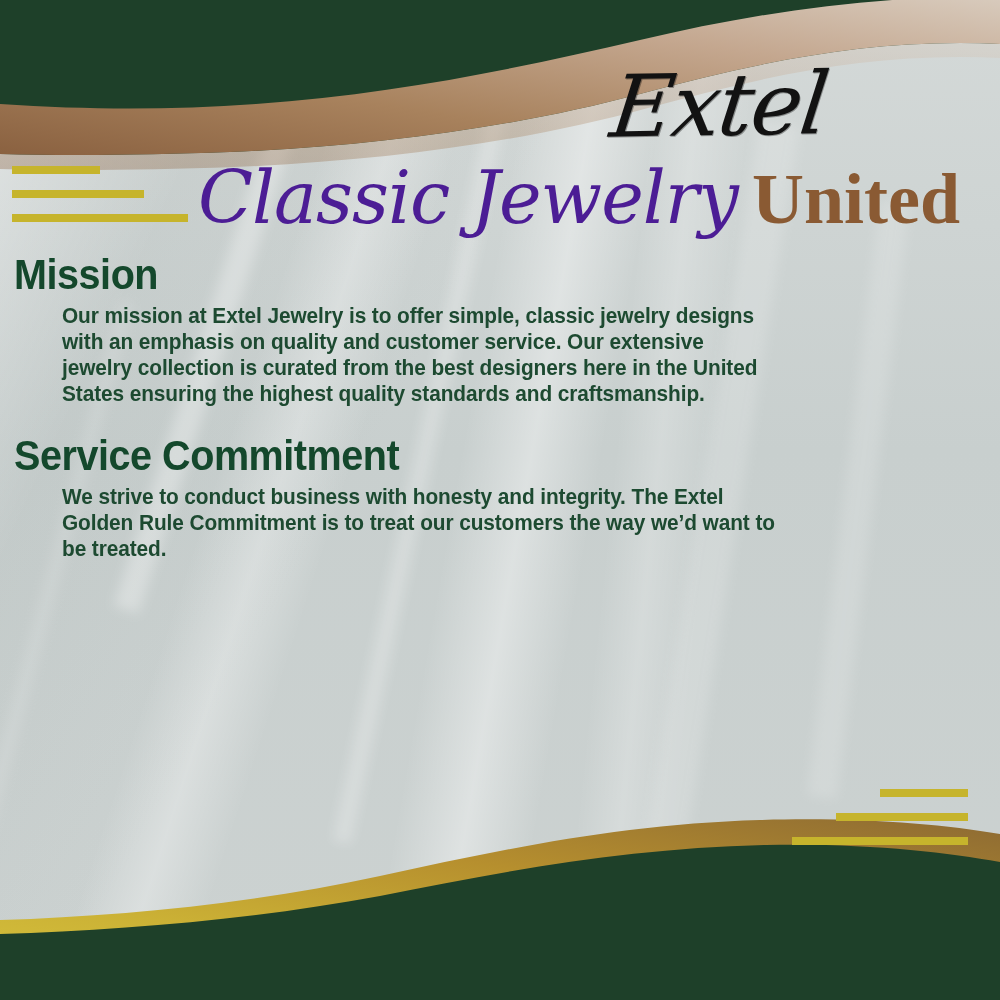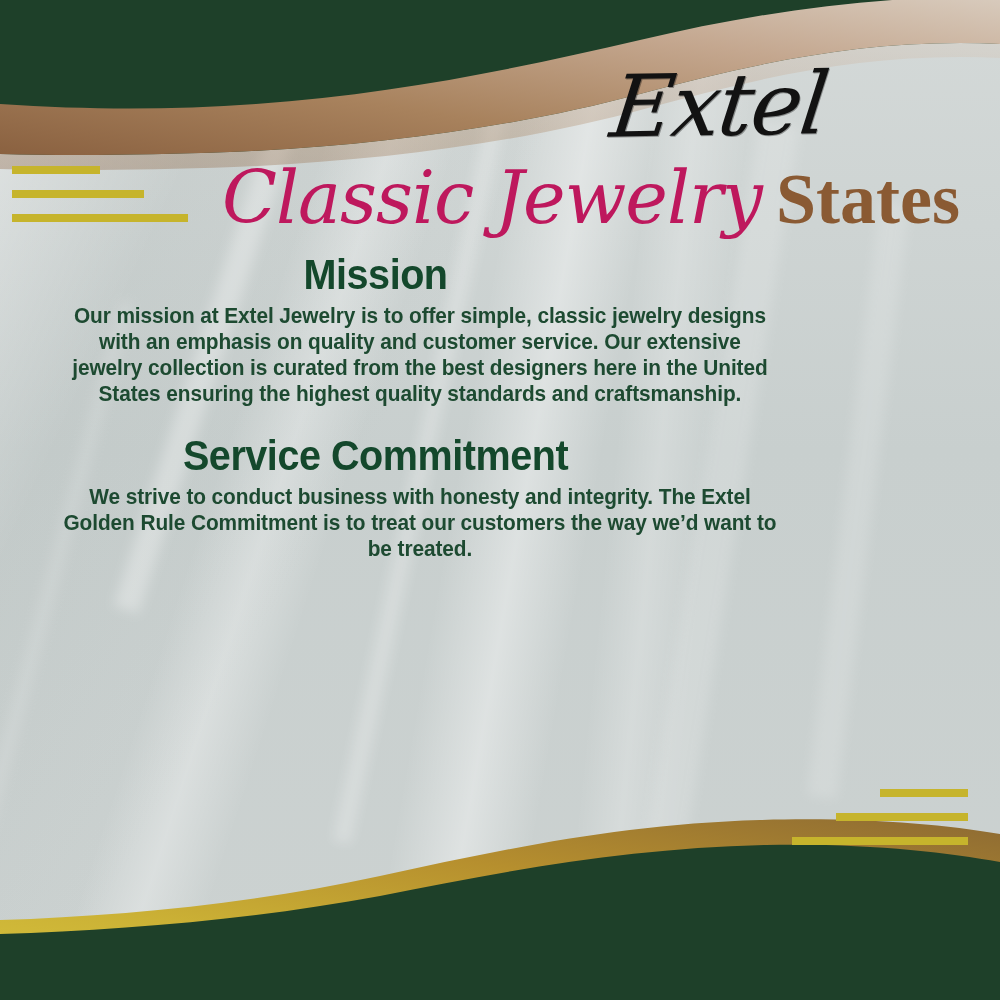--- a/index.html
+++ b/index.html
@@ -42,32 +42,32 @@
     transform:skewX(-8deg) rotate(-1deg);
     text-shadow:1px 1px 0 rgba(0,0,0,.35);
   }
   .title-row{
     position:absolute;left:0;top:156px;width:960px;
     text-align:right;white-space:nowrap;
   }
   .title-classic{
     font-family:"DejaVu Serif", serif;
     font-style:italic;font-weight:400;
-    font-size:72px;color:#be185d;letter-spacing:-1px;
+    font-size:72px;color:#4c1d95;letter-spacing:-1px;
     vertical-align:baseline;
   }
   .title-design{
     font-family:"Liberation Serif", serif;
     font-weight:700;font-size:72px;color:#8a5a33;
     margin-left:14px;vertical-align:baseline;
   }
   
   .rule{position:absolute;height:8px;background:#c6b42c;}
   
-  .sections{position:absolute;left:0;top:252px;width:800px;text-align:center;}
+  .sections{position:absolute;left:0;top:252px;width:800px;}
   .section{margin-bottom:4px;}
   .sec-heading{
     font-family:"Liberation Sans", sans-serif;
     font-weight:700;font-size:43px;line-height:1.05;
     color:#14482c;margin:0 0 6px 14px;
     letter-spacing:-0.5px;
     transform:scaleX(.92);transform-origin:left center;
   }
   .sec-body{
     font-family:"Liberation Sans", sans-serif;
@@ -128,21 +128,21 @@
   <div class="rule" style="left:12px;top:190px;width:132px;"></div>
   <div class="rule" style="left:12px;top:214px;width:176px;"></div>
 
   <div class="rule" style="right:32px;top:789px;width:88px;"></div>
   <div class="rule" style="right:32px;top:813px;width:132px;"></div>
   <div class="rule" style="right:32px;top:837px;width:176px;"></div>
 
   <div class="script-logo">Extel</div>
 
   <div class="title-row">
-    <span class="title-classic">Classic Jewelry</span><span class="title-design">States</span>
+    <span class="title-classic">Classic Jewelry</span><span class="title-design">United</span>
   </div>
 
   <div class="sections">
 
     <div class="section" id="sec-mission">
       <h2 class="sec-heading">Mission</h2>
       <p class="sec-body">Our mission at Extel Jewelry is to offer simple, classic jewelry designs with an emphasis on quality and customer service. Our extensive jewelry collection is curated from the best designers here in the United States ensuring the highest quality standards and craftsmanship.</p>
     </div>
 
 

